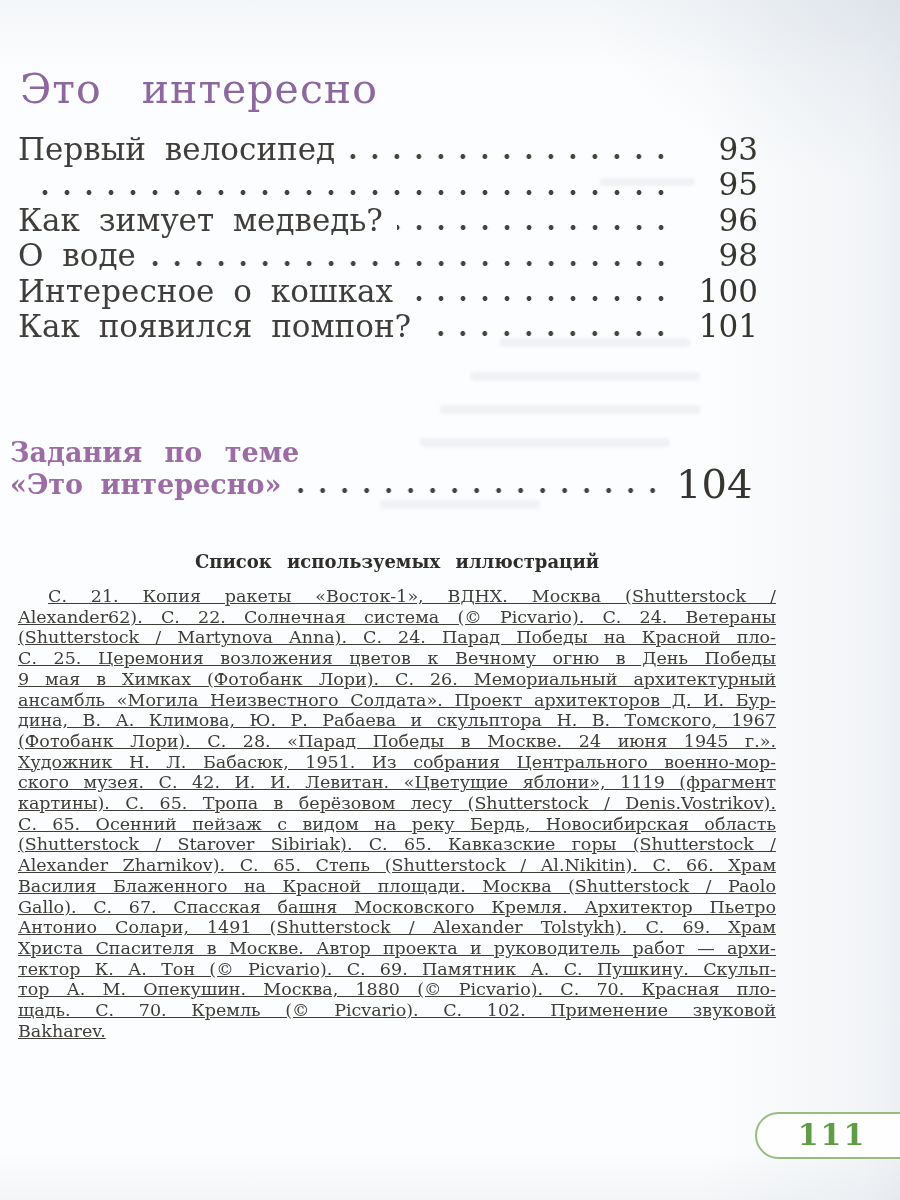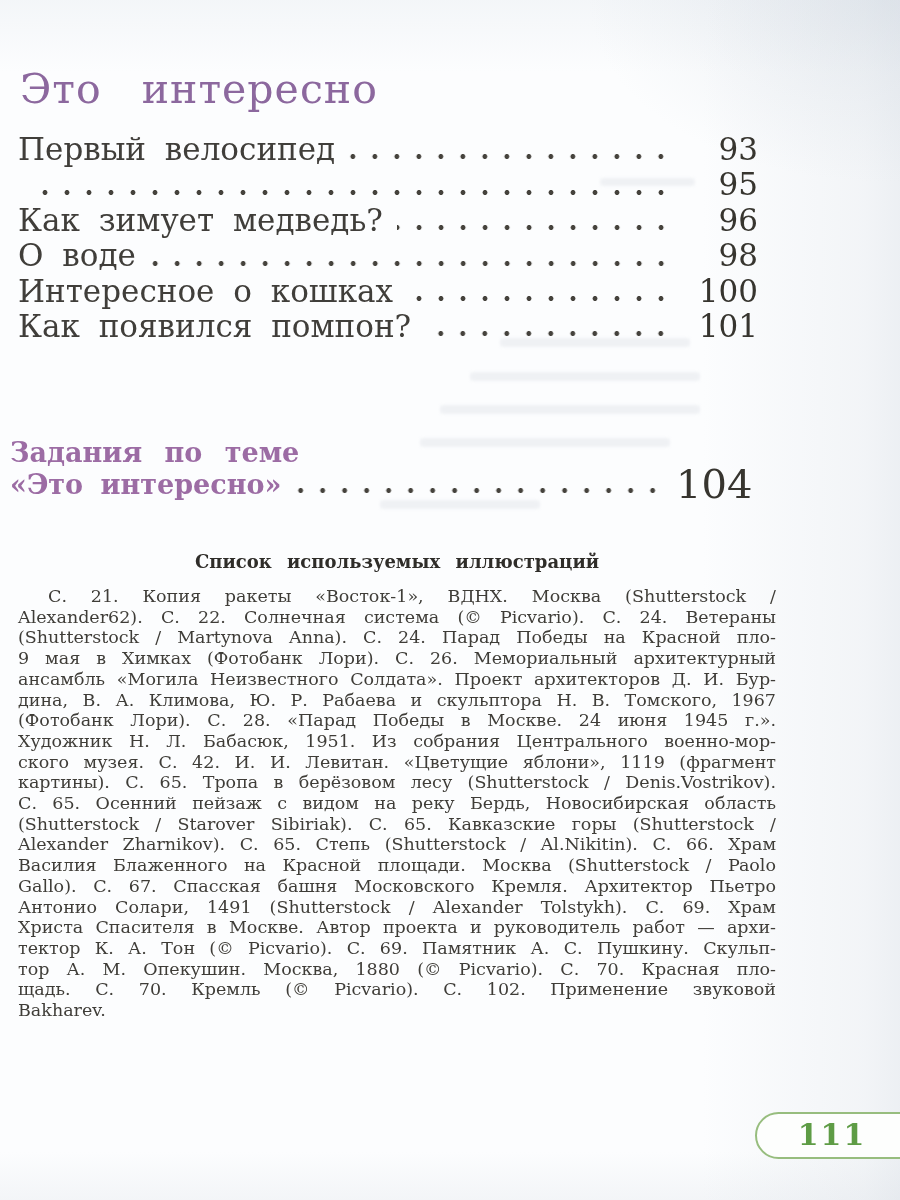--- a/index.html
+++ b/index.html
@@ -34,21 +34,21 @@
   .toc-special{position:absolute;left:10px;top:393px;width:740px;margin-top:45px;}
   .sp-line1{font-size:27px;font-weight:bold;line-height:30px;word-spacing:13px;color:#9c6ca4;}
   .sp-row{display:flex;align-items:flex-start;height:33px;font-size:27px;line-height:33px;}
   .sp-label{white-space:nowrap;font-weight:bold;word-spacing:8px;color:#9c6ca4;}
   .sp-row .toc-page{font-size:40px;}
   .h2{
     position:absolute;left:18px;top:551px;width:758px;
     text-align:center;font-size:18px;font-weight:bold;line-height:1.2;
     word-spacing:9px;color:#2f2d29;margin:0;
   }
-  .credits{position:absolute;left:18px;top:586px;width:758px;font-size:17.5px;line-height:20.7px;color:#3f3d38;}
+  .credits{position:absolute;left:18px;top:586px;width:758px;font-size:17.5px;line-height:20.7px;color:#3f3d38;text-decoration:underline;}
   .credit-line{text-align:justify;text-align-last:justify;white-space:normal;word-spacing:2px;}
   .credit-line.first{text-indent:30px;}
   .credit-line.last{text-align-last:left;}
   .badge{
     position:absolute;left:755px;top:1112px;width:178px;height:47px;
     border:2.5px solid #97bd7e;border-radius:24px;
     background:#fdfefd;box-sizing:border-box;
   }
   .badge-num{
     display:block;width:150px;text-align:center;
@@ -104,20 +104,21 @@
       <span class="toc-page">104</span>
     </div>
   </div>
 
   <div class="h2">Список используемых иллюстраций</div>
 
   <div class="credits" id="credits">
       <div class="credit-line first">С. 21. Копия ракеты «Восток-1», ВДНХ. Москва (Shutterstock /</div>
       <div class="credit-line">Alexander62). С. 22. Солнечная система (© Picvario). С. 24. Ветераны</div>
       <div class="credit-line">(Shutterstock / Martynova Anna). С. 24. Парад Победы на Красной пло-</div>
+      <div class="credit-line">С. 25. Церемония возложения цветов к Вечному огню в День Победы</div>
       <div class="credit-line">9 мая в Химках (Фотобанк Лори). С. 26. Мемориальный архитектурный</div>
       <div class="credit-line">ансамбль «Могила Неизвестного Солдата». Проект архитекторов Д. И. Бур-</div>
       <div class="credit-line">дина, В. А. Климова, Ю. Р. Рабаева и скульптора Н. В. Томского, 1967</div>
       <div class="credit-line">(Фотобанк Лори). С. 28. «Парад Победы в Москве. 24 июня 1945 г.».</div>
       <div class="credit-line">Художник Н. Л. Бабасюк, 1951. Из собрания Центрального военно-мор-</div>
       <div class="credit-line">ского музея. С. 42. И. И. Левитан. «Цветущие яблони», 1119 (фрагмент</div>
       <div class="credit-line">картины). С. 65. Тропа в берёзовом лесу (Shutterstock / Denis.Vostrikov).</div>
       <div class="credit-line">С. 65. Осенний пейзаж с видом на реку Бердь, Новосибирская область</div>
       <div class="credit-line">(Shutterstock / Starover Sibiriak). С. 65. Кавказские горы (Shutterstock /</div>
       <div class="credit-line">Alexander Zharnikov). С. 65. Степь (Shutterstock / Al.Nikitin). С. 66. Храм</div>

